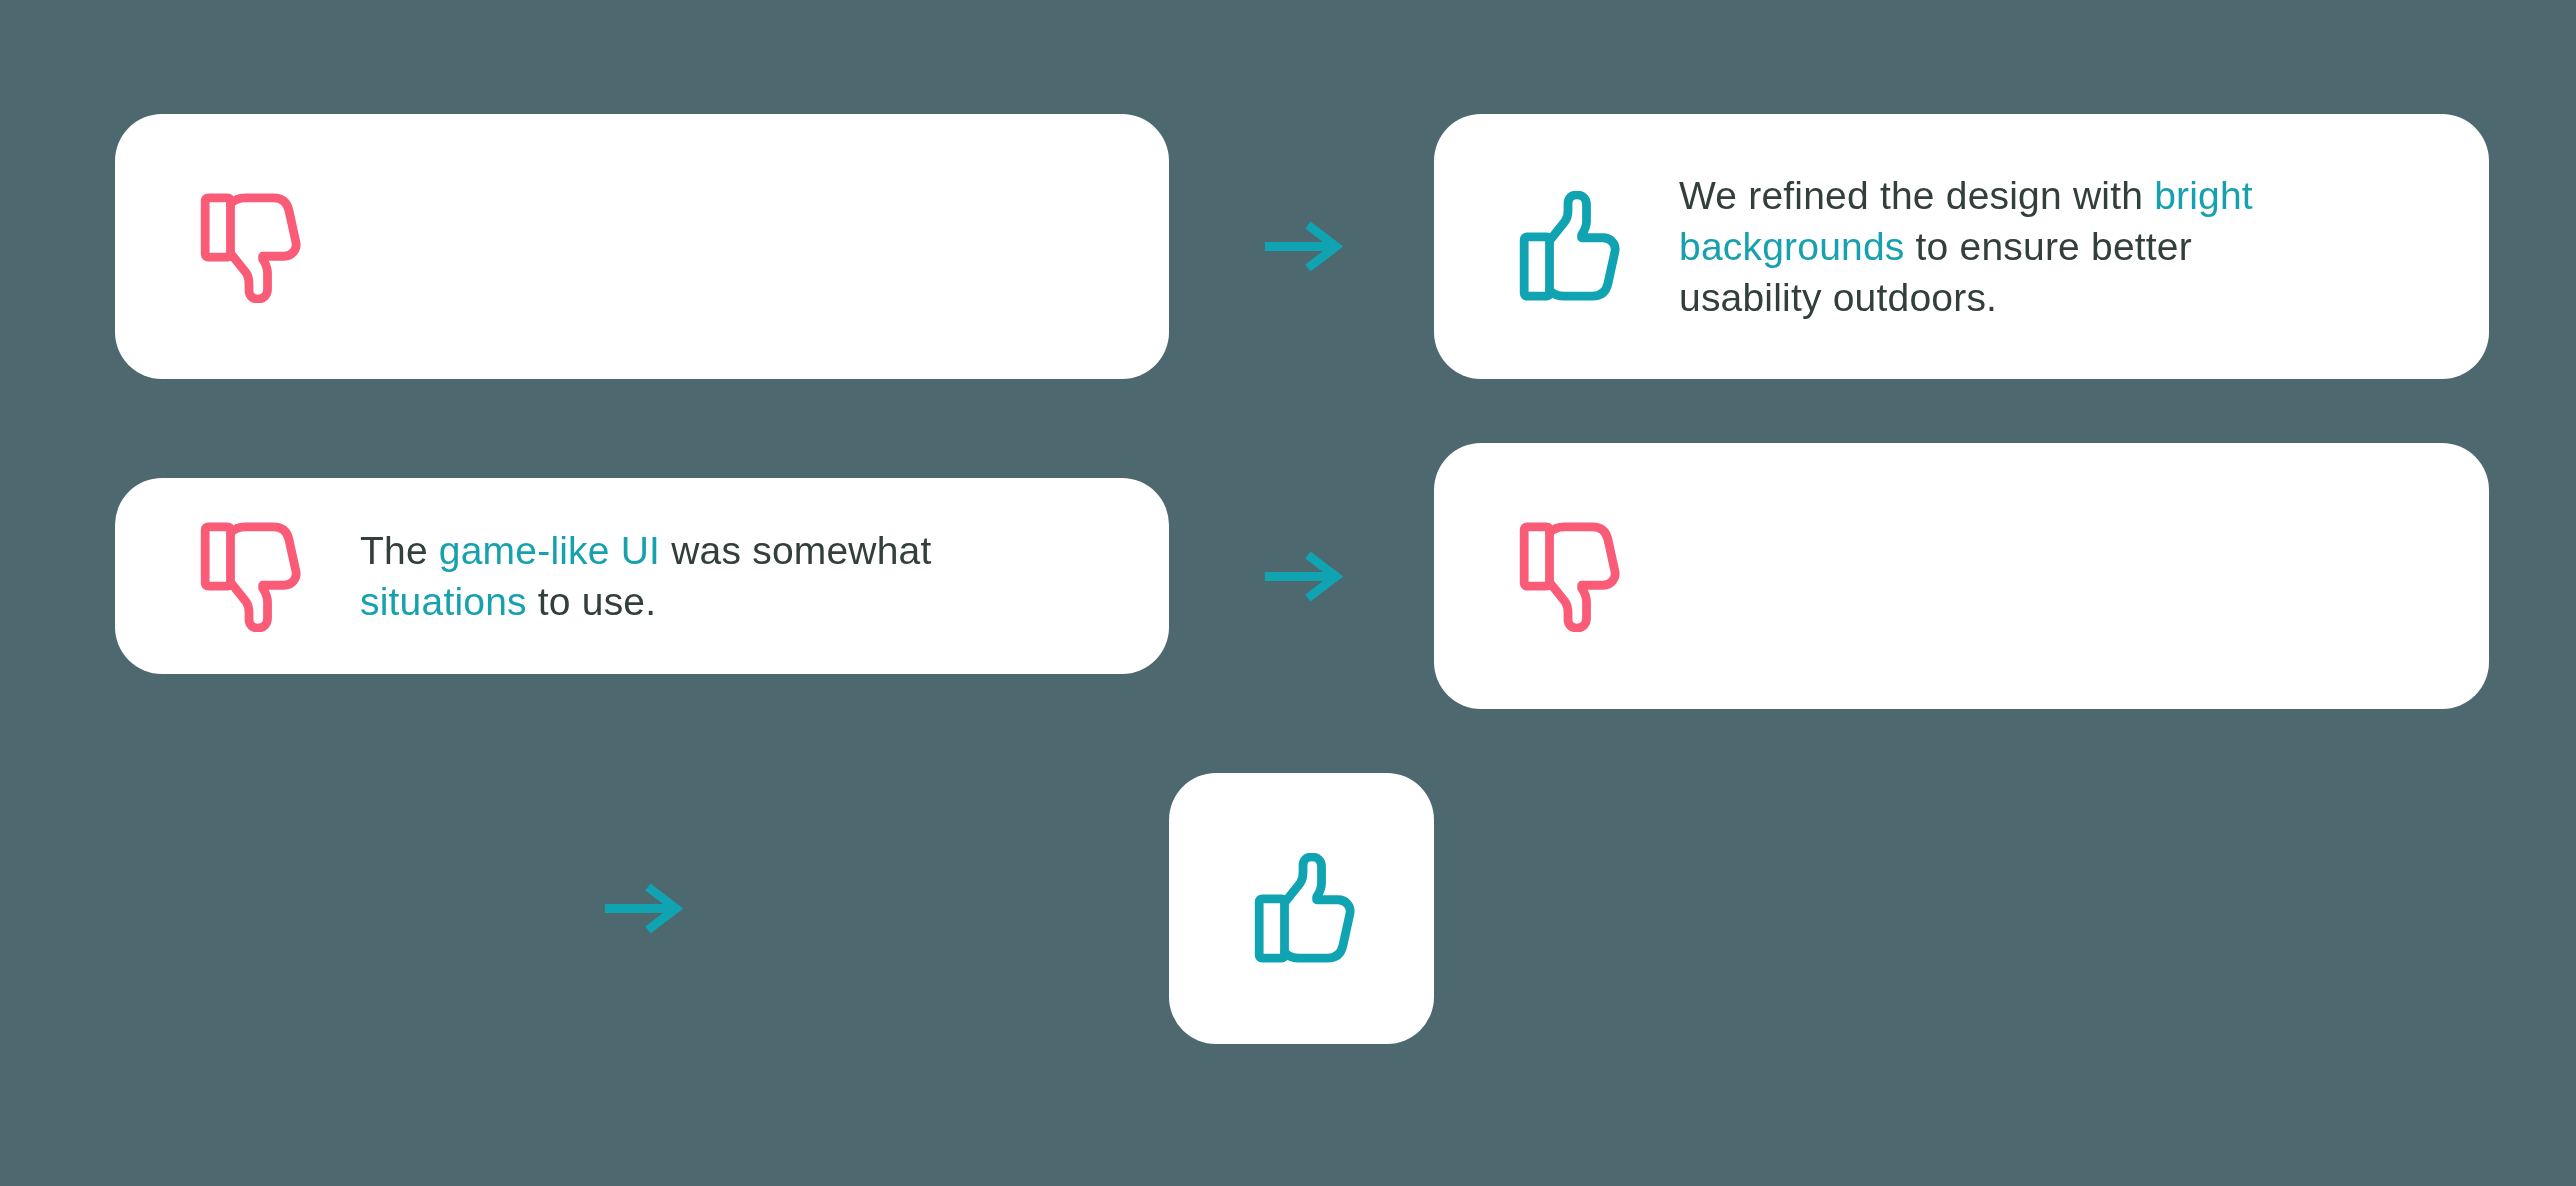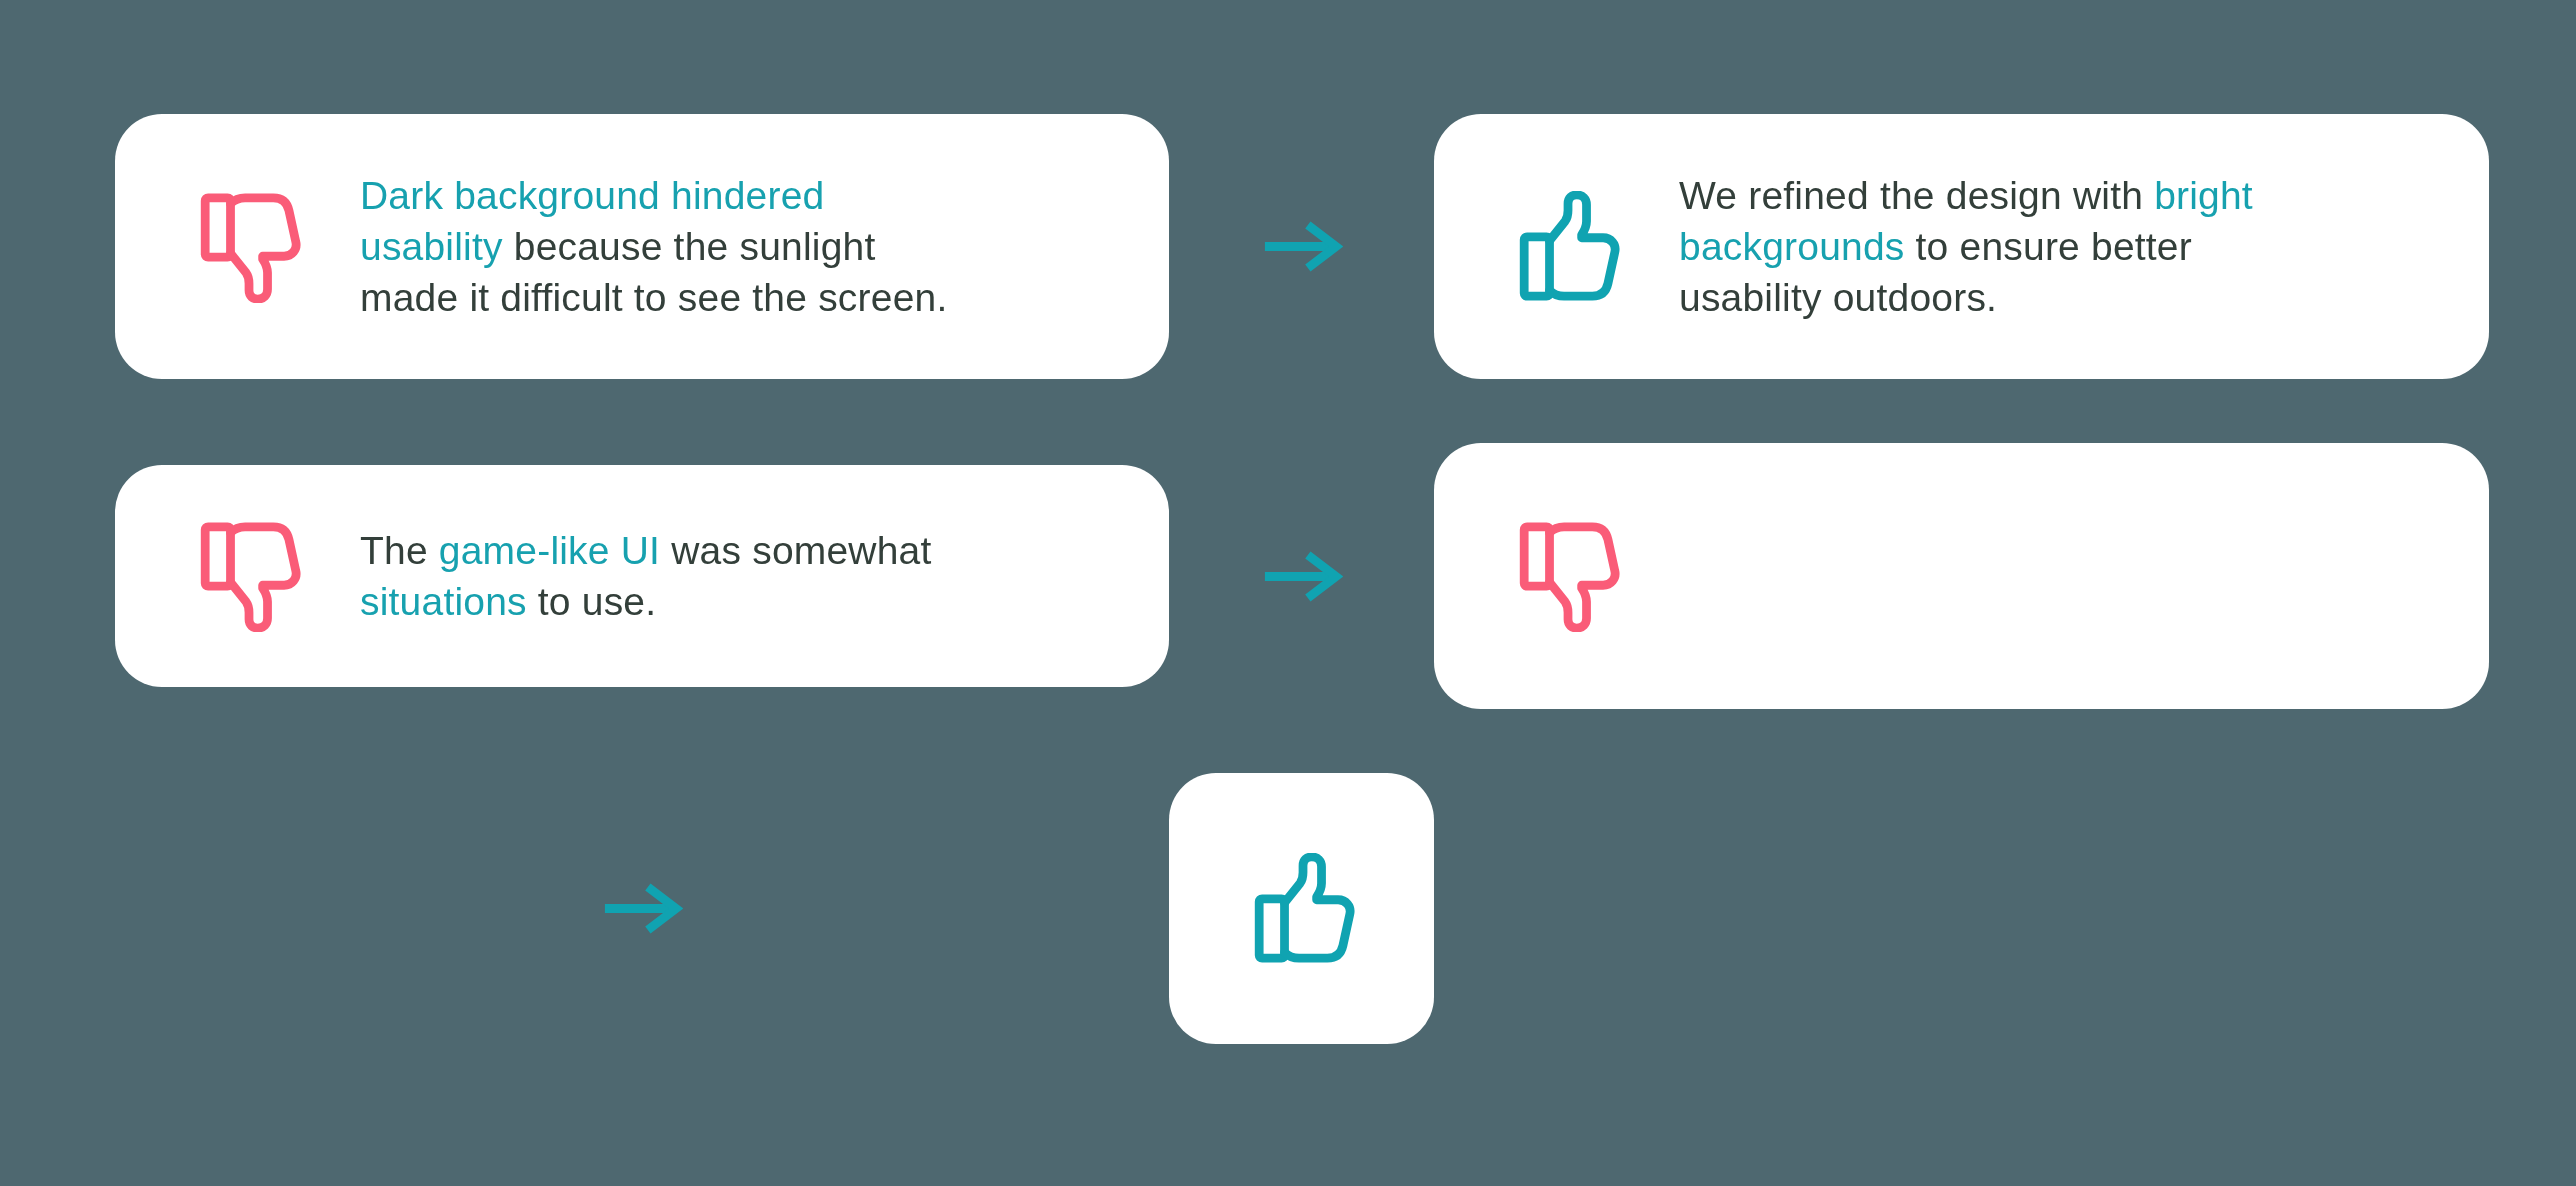--- a/index.html
+++ b/index.html
@@ -29,21 +29,21 @@
   .card {
     background: var(--card-bg);
     border-radius: 47px;
     display: flex;
     align-items: center;
     padding: 0 39px 0 83px;
     align-self: stretch;
   }
   .card.compact {
     align-self: center;
-    height: 222px;
+    height: 196px;
     align-items: center;
   }
   .icon-wrap {
     flex: 0 0 103px;
     width: 103px;
     margin-right: 59px;
     display: flex;
     align-items: center;
     justify-content: center;
   }
@@ -84,23 +84,20 @@
 </svg>
 
 <div class="board">
 
   <div class="card">
     <span class="icon-wrap">
       <svg class="thumb-down" viewBox="0 0 105 115">
           <use href="#thumb-shape"></use>
         </svg>
     </span>
-    <p class="card-text"><span class="hl">Dark background hindered
-usability</span><span> because the sunlight
-made it difficult to see the screen.</span></p>
   </div>
   <div class="arrow-cell">
     <svg viewBox="0 0 84 60">
         <use href="#arrow-shape"></use>
       </svg>
   </div>
   <div class="card">
     <span class="icon-wrap">
       <svg class="thumb-up" viewBox="0 0 105 115">
           <use href="#thumb-shape"></use>

